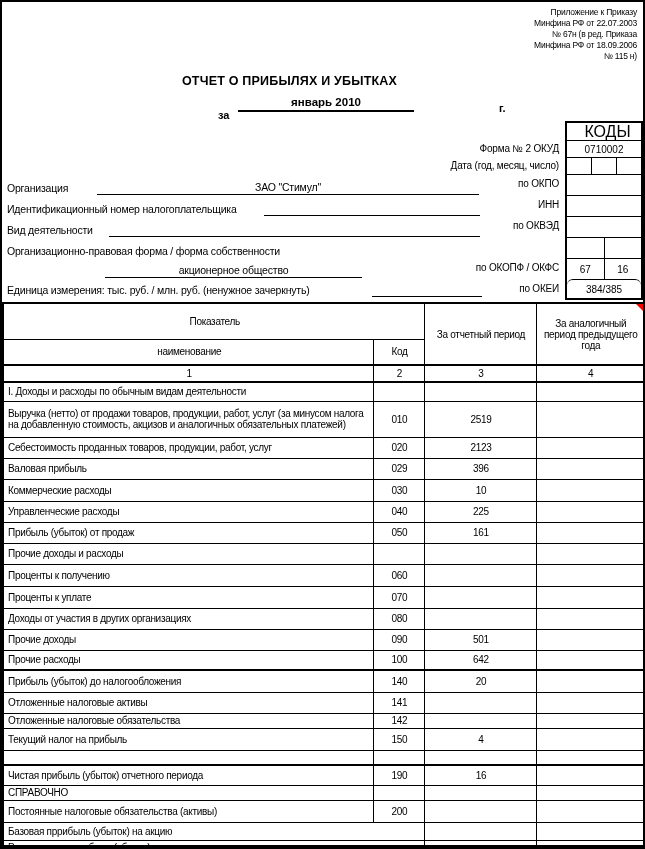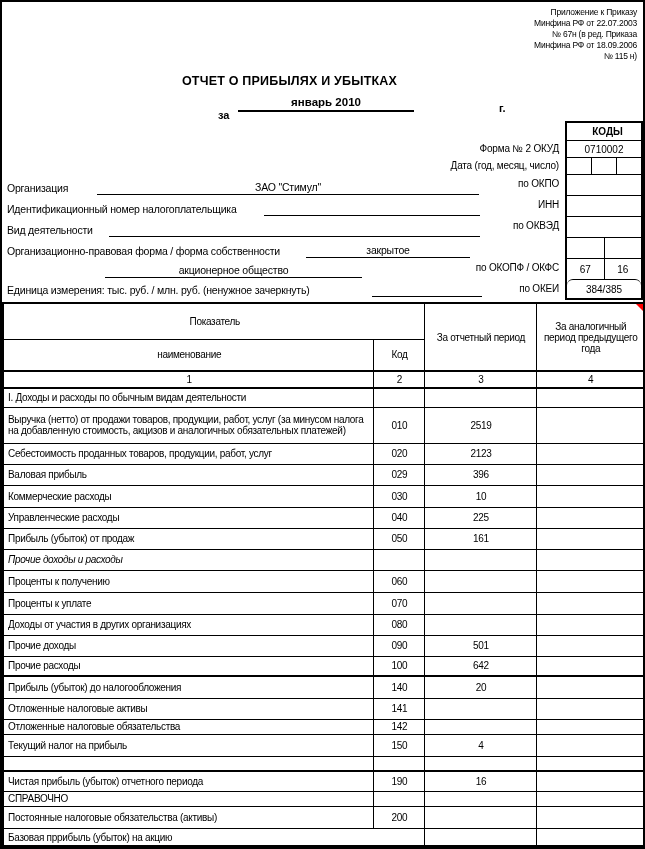--- a/index.html
+++ b/index.html
@@ -22,21 +22,21 @@
   
   .period-za{top:107px;left:216px;font-size:11px;font-weight:bold;}
   .period-line{top:94px;left:236px;width:176px;border-bottom:2px solid #000;text-align:center;font-weight:bold;font-size:11.5px;padding-bottom:2px;}
   .period-g{top:100px;left:497px;font-size:11px;font-weight:bold;}
   
   .codes{top:119px;left:563px;width:78px;border:2px solid #000;box-sizing:border-box;}
   .cb-row{box-sizing:border-box;border-top:1px solid #000;display:flex;align-items:center;justify-content:center;font-size:10px;}
   .cb-row:first-child{border-top:none;}
   .cb-cell{box-sizing:border-box;height:100%;display:flex;align-items:center;justify-content:center;flex:1;}
   .cb-cell + .cb-cell{border-left:1px solid #000;}
-  .cb-head{font-weight:bold;font-size:10px;padding-left:7px;}
+  .cb-head{font-weight:normal;font-size:16px;padding-left:7px;}
   
   .rlab{right:84px;text-align:right;font-size:10px;letter-spacing:-0.2px;white-space:nowrap;}
   
   .flab{left:5px;font-size:10.5px;letter-spacing:-0.2px;white-space:nowrap;}
   .uline{border-bottom:1px solid #000;text-align:center;font-size:10.5px;letter-spacing:-0.2px;height:13px;}
   
   table.main{
     position:absolute;top:300px;left:0;
     width:641px;border-collapse:collapse;table-layout:fixed;
     border:2px solid #000;
@@ -116,21 +116,20 @@
   <div class="abs flab" style="top:180px;">Организация</div>
   <div class="abs uline" style="top:179px;left:95px;width:382px;">ЗАО "Стимул"</div>
 
   <div class="abs flab" style="top:201px;">Идентификационный номер налогоплательщика</div>
   <div class="abs uline" style="top:200px;left:262px;width:216px;"></div>
 
   <div class="abs flab" style="top:222px;">Вид деятельности</div>
   <div class="abs uline" style="top:221px;left:107px;width:371px;"></div>
 
   <div class="abs flab" style="top:243px;">Организационно-правовая форма / форма собственности</div>
-  <div class="abs uline" style="top:242px;left:304px;width:164px;">закрытое</div>
 
   <div class="abs uline" style="top:262px;left:103px;width:257px;">акционерное общество</div>
 
   <div class="abs flab" style="top:282px;">Единица измерения: тыс. руб. / млн. руб. (ненужное зачеркнуть)</div>
   <div class="abs uline" style="top:281px;left:370px;width:110px;"></div>
 
   <table class="main">
     <colgroup>
       <col style="width:370px">
         <col style="width:51px">
@@ -139,21 +138,21 @@
     </colgroup>
     <tbody>
         <tr style="height:36px;">
       <th class="hc" colspan="2">Показатель</th>
       <th class="hc" rowspan="2">За отчетный период</th>
       <th class="hc cell-rel" rowspan="2">
         <span>За аналогичный период предыдущего года</span>
         <span class="tri"></span>
       </th>
     </tr>
-    <tr style="height:32px;">
+    <tr style="height:26px;">
       <th class="hc">наименование</th>
       <th class="hc">Код</th>
     </tr>
     <tr class="sep">
       <td class="num">1</td>
       <td class="num">2</td>
       <td class="num">3</td>
       <td class="num">4</td>
     </tr>
 
@@ -192,21 +191,21 @@
       <td class="code">040</td>
       <td class="val">225</td>
       <td class="val"></td>
     </tr>
     <tr style="height:21px;">
       <td class="name">Прибыль (убыток) от продаж</td>
       <td class="code">050</td>
       <td class="val">161</td>
       <td class="val"></td>
     </tr>
-    <tr style="height:21px;font-style:italic;">
+    <tr style="height:21px;">
       <td class="name bold">Прочие доходы и расходы</td>
       <td class="code"></td>
       <td class="val"></td>
       <td class="val"></td>
     </tr>
     <tr style="height:22px;">
       <td class="name">Проценты к получению</td>
       <td class="code">060</td>
       <td class="val"></td>
       <td class="val"></td>

